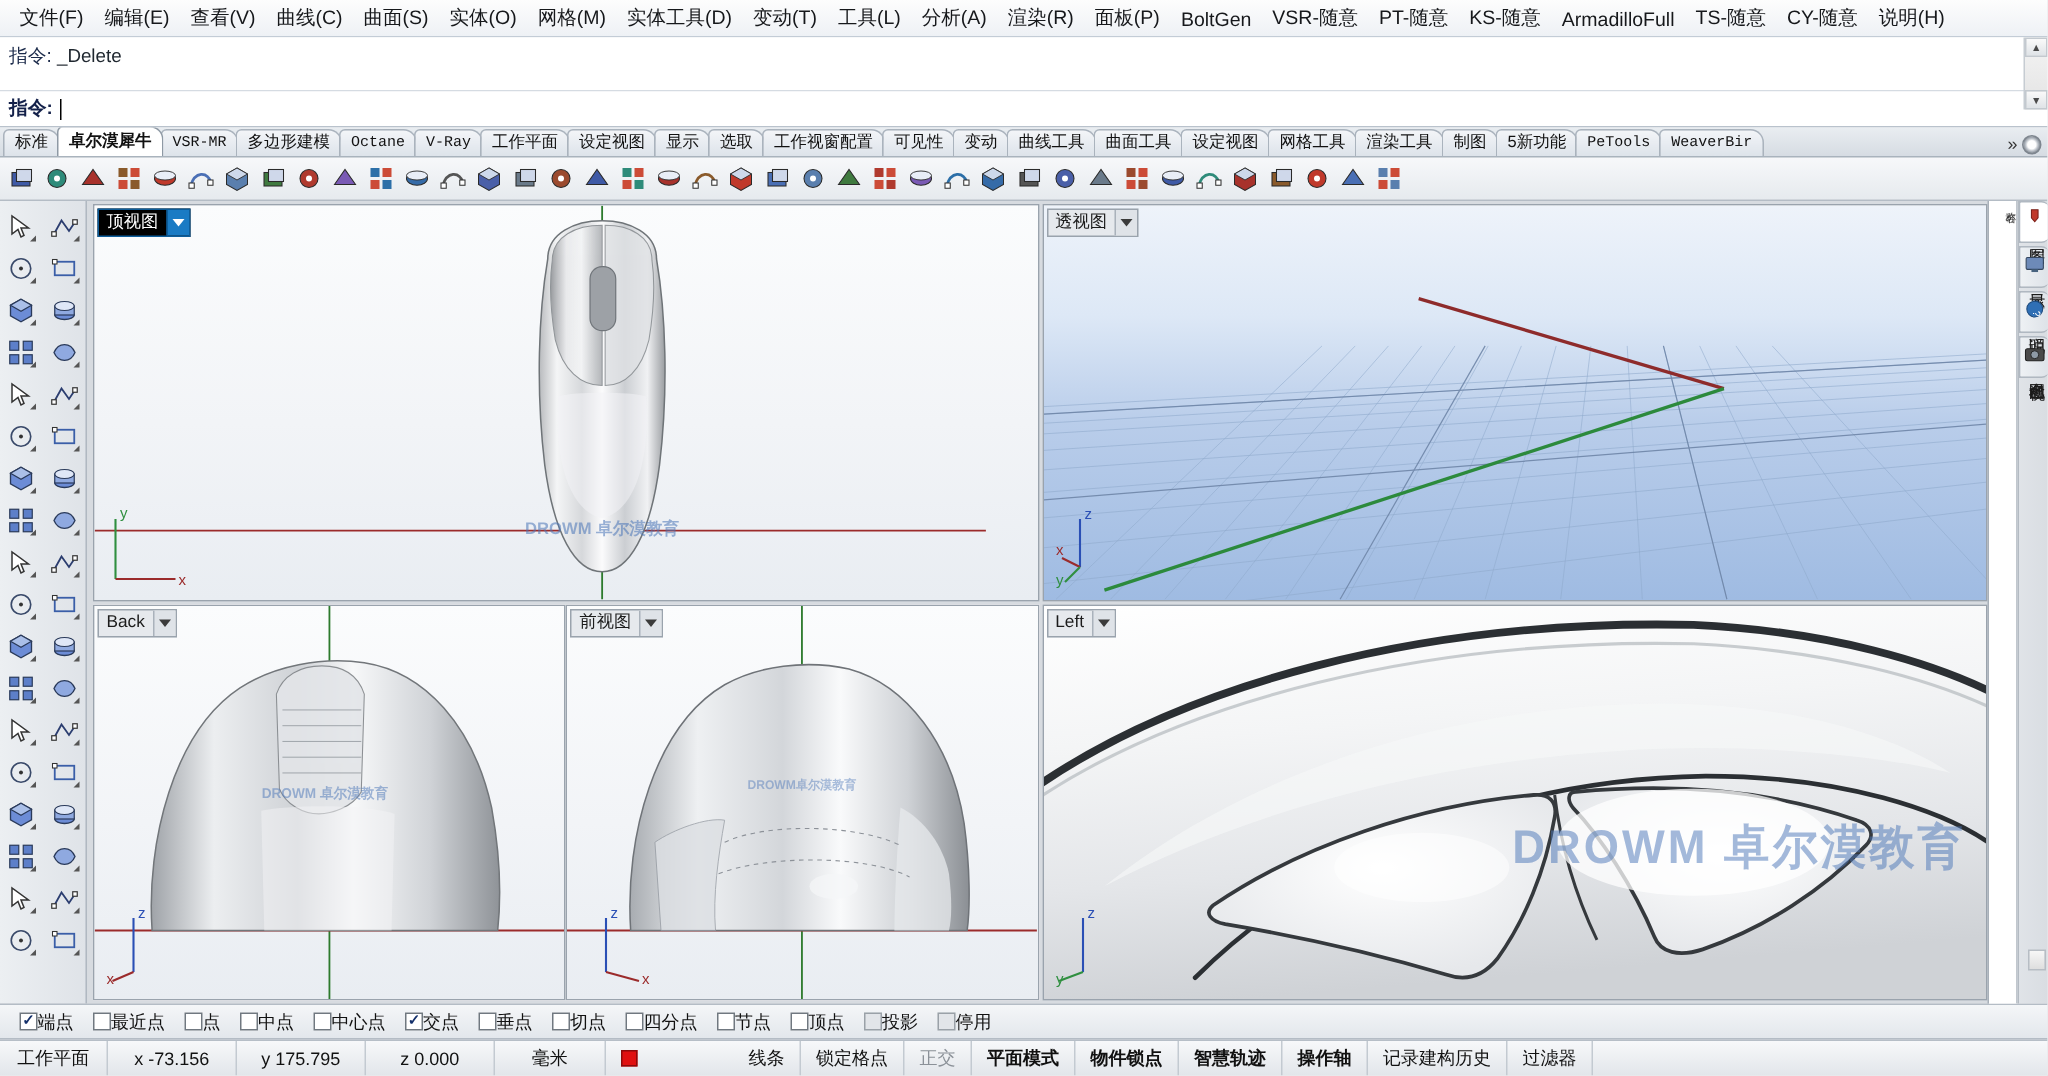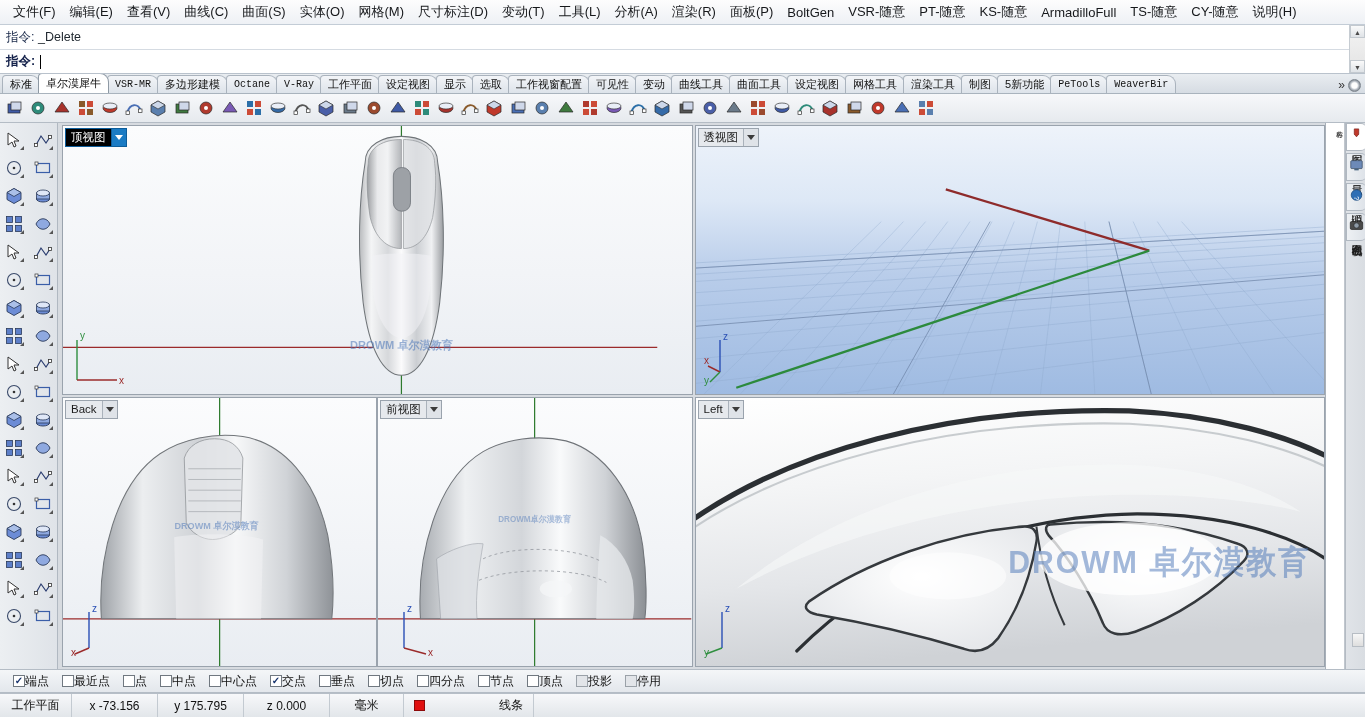--- a/index.html
+++ b/index.html
@@ -17,21 +17,21 @@
     background:linear-gradient(#fdfdfd,#eef1f5);
     border-bottom:1px solid #c3ccd6;
     display:flex; align-items:center; padding-left:6px;
     font-size:13px; color:#16181b; white-space:nowrap;
   }
   .menubar .mi{ padding:3px 7px; cursor:default; }
 
   
   .cmdwrap{ flex:0 0 48px; position:relative; background:#fff; border-bottom:1px solid #b9c2cc; }
   .cmdhist{
-    height:25px; line-height:24px; font-size:12.5px; color:#202830;
+    height:36px; line-height:24px; font-size:12.5px; color:#202830;
     padding-left:6px; background:#fff; border-bottom:1px solid #d5dbe2;
   }
   .cmdhist .lbl{ color:#1b2a4a; }
   .cmdline{
     height:23px; line-height:23px; font-size:12.5px;
     padding-left:6px; background:#fff; display:flex; align-items:center;
   }
   .cmdline .lbl{ font-weight:bold; color:#14214a; }
   .caret{ display:inline-block; width:1px; height:14px; background:#000; margin-left:5px; }
   .cmdScroll{ position:absolute; right:0; top:0; width:16px; height:48px;
@@ -50,21 +50,21 @@
   .tab{
     font-size:11px; height:18px; line-height:17px; padding:0 7px;
     background:linear-gradient(#f3f5f8,#dde3ea);
     border:1px solid #aab3bd; border-bottom:none;
     border-radius:4px 9px 0 0; margin-right:-2px; color:#111;
     cursor:default; position:relative;
   }
   .tab.mono{ font-family:"Liberation Mono", monospace; font-size:10px; }
   .tab.active{
     background:#fff; border-color:#8e99a4; z-index:5; height:20px; line-height:19px;
-    font-weight:normal;
+    font-weight:bold;
   }
   .tab-more{ margin-left:auto; display:flex; align-items:center; gap:3px; padding:0 4px 1px 4px; }
   .tab-more span{ font-size:12px; color:#333; }
   .gearbtn{ width:13px; height:13px; border-radius:50%;
     background:radial-gradient(#fefefe 35%, #b6bcc4 55%, #8d949c 70%);
     border:1px solid #7e868f; position:relative; }
 
   
   .icontoolbar{
     flex:0 0 29px; display:flex; align-items:center;
@@ -183,21 +183,21 @@
 <div id="app">
 
   <div class="menubar" id="menubar">
       <div class="mi">文件(F)</div>
       <div class="mi">编辑(E)</div>
       <div class="mi">查看(V)</div>
       <div class="mi">曲线(C)</div>
       <div class="mi">曲面(S)</div>
       <div class="mi">实体(O)</div>
       <div class="mi">网格(M)</div>
-      <div class="mi">尺寸标注(D)</div>
+      <div class="mi">实体工具(D)</div>
       <div class="mi">变动(T)</div>
       <div class="mi">工具(L)</div>
       <div class="mi">分析(A)</div>
       <div class="mi">渲染(R)</div>
       <div class="mi">面板(P)</div>
       <div class="mi">BoltGen</div>
       <div class="mi">VSR-随意</div>
       <div class="mi">PT-随意</div>
       <div class="mi">KS-随意</div>
       <div class="mi">ArmadilloFull</div>
@@ -1143,14 +1143,24 @@
   <div class="statusbar">
     <div class="sb w1">工作平面</div>
     <div class="sb num">x -73.156</div>
     <div class="sb num">y 175.795</div>
     <div class="sb num">z 0.000</div>
     <div class="sb" style="min-width:74px;">毫米</div>
     <div class="sb" style="min-width:130px;justify-content:space-between;">
       <span class="swatch" style="background: rgb(224, 16, 16);"></span>
       <span>线条</span>
     </div>
+    <div id="sbtoggles" style="display:flex;">
+        <div class="sb">锁定格点</div>
+        <div class="sb dim">正交</div>
+        <div class="sb bold">平面模式</div>
+        <div class="sb bold">物件锁点</div>
+        <div class="sb bold">智慧轨迹</div>
+        <div class="sb bold">操作轴</div>
+        <div class="sb">记录建构历史</div>
+        <div class="sb">过滤器</div>
+      </div>
   </div>
 </div>
 
 </body></html>

